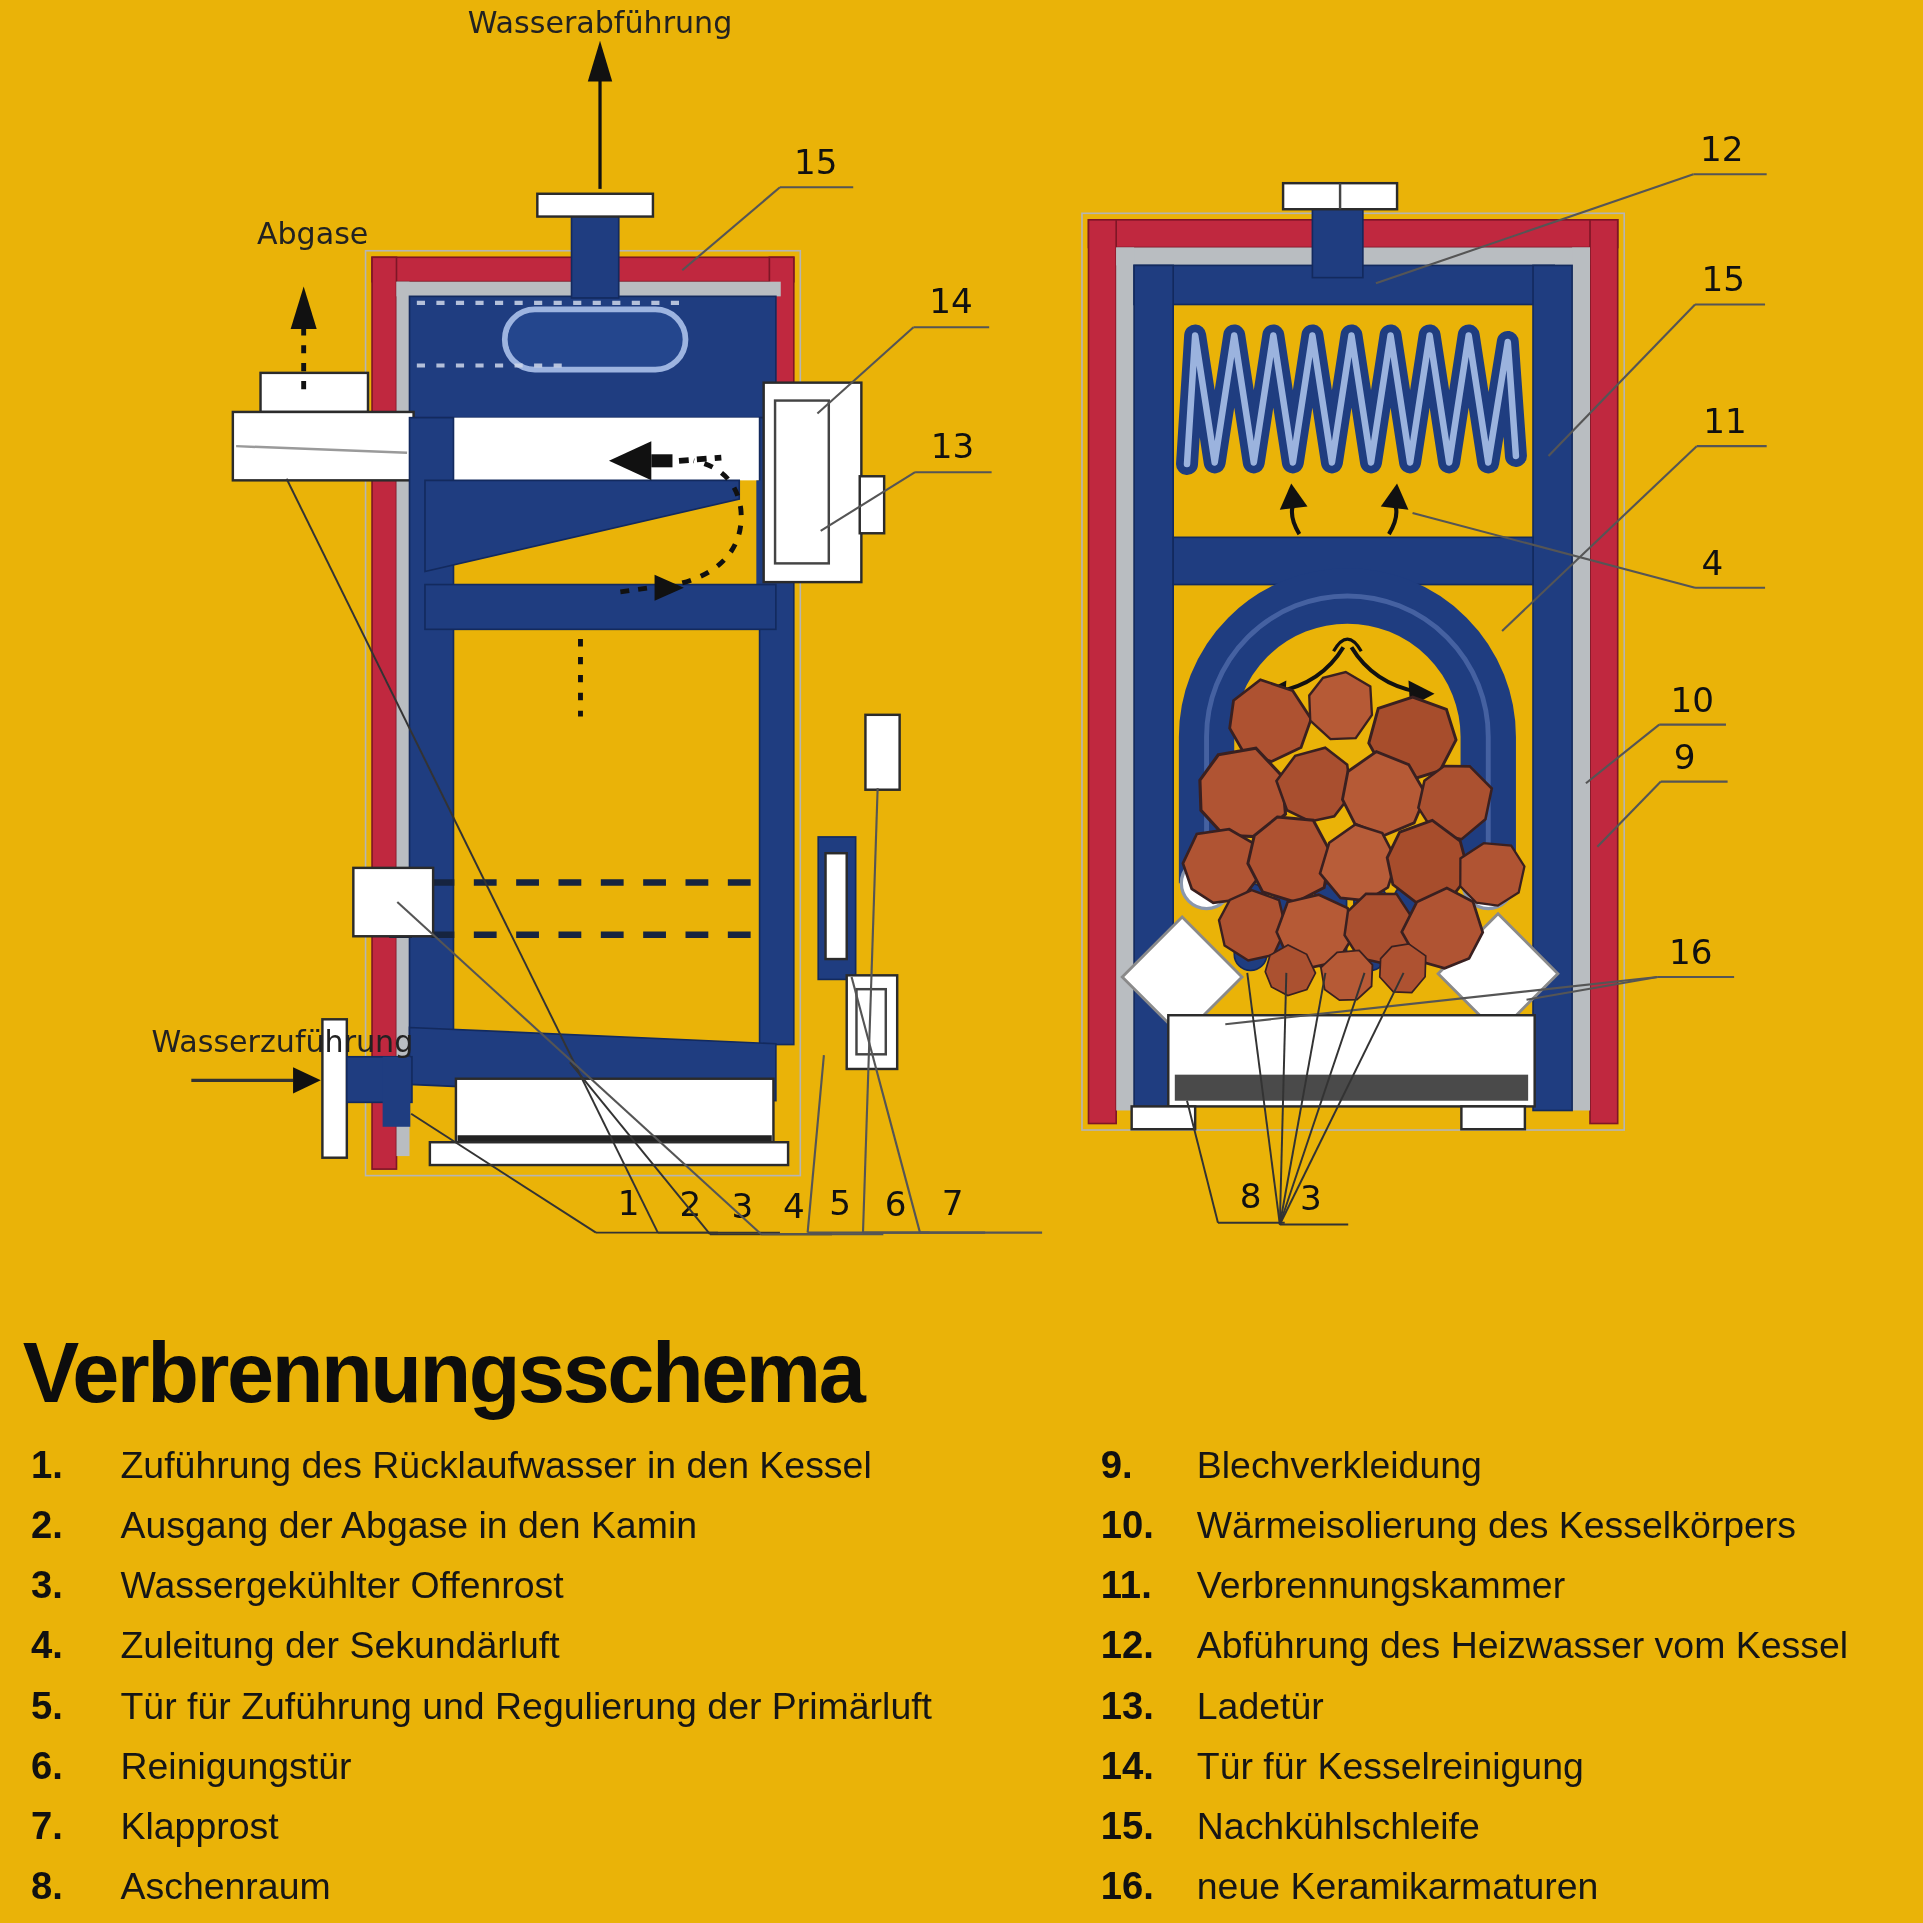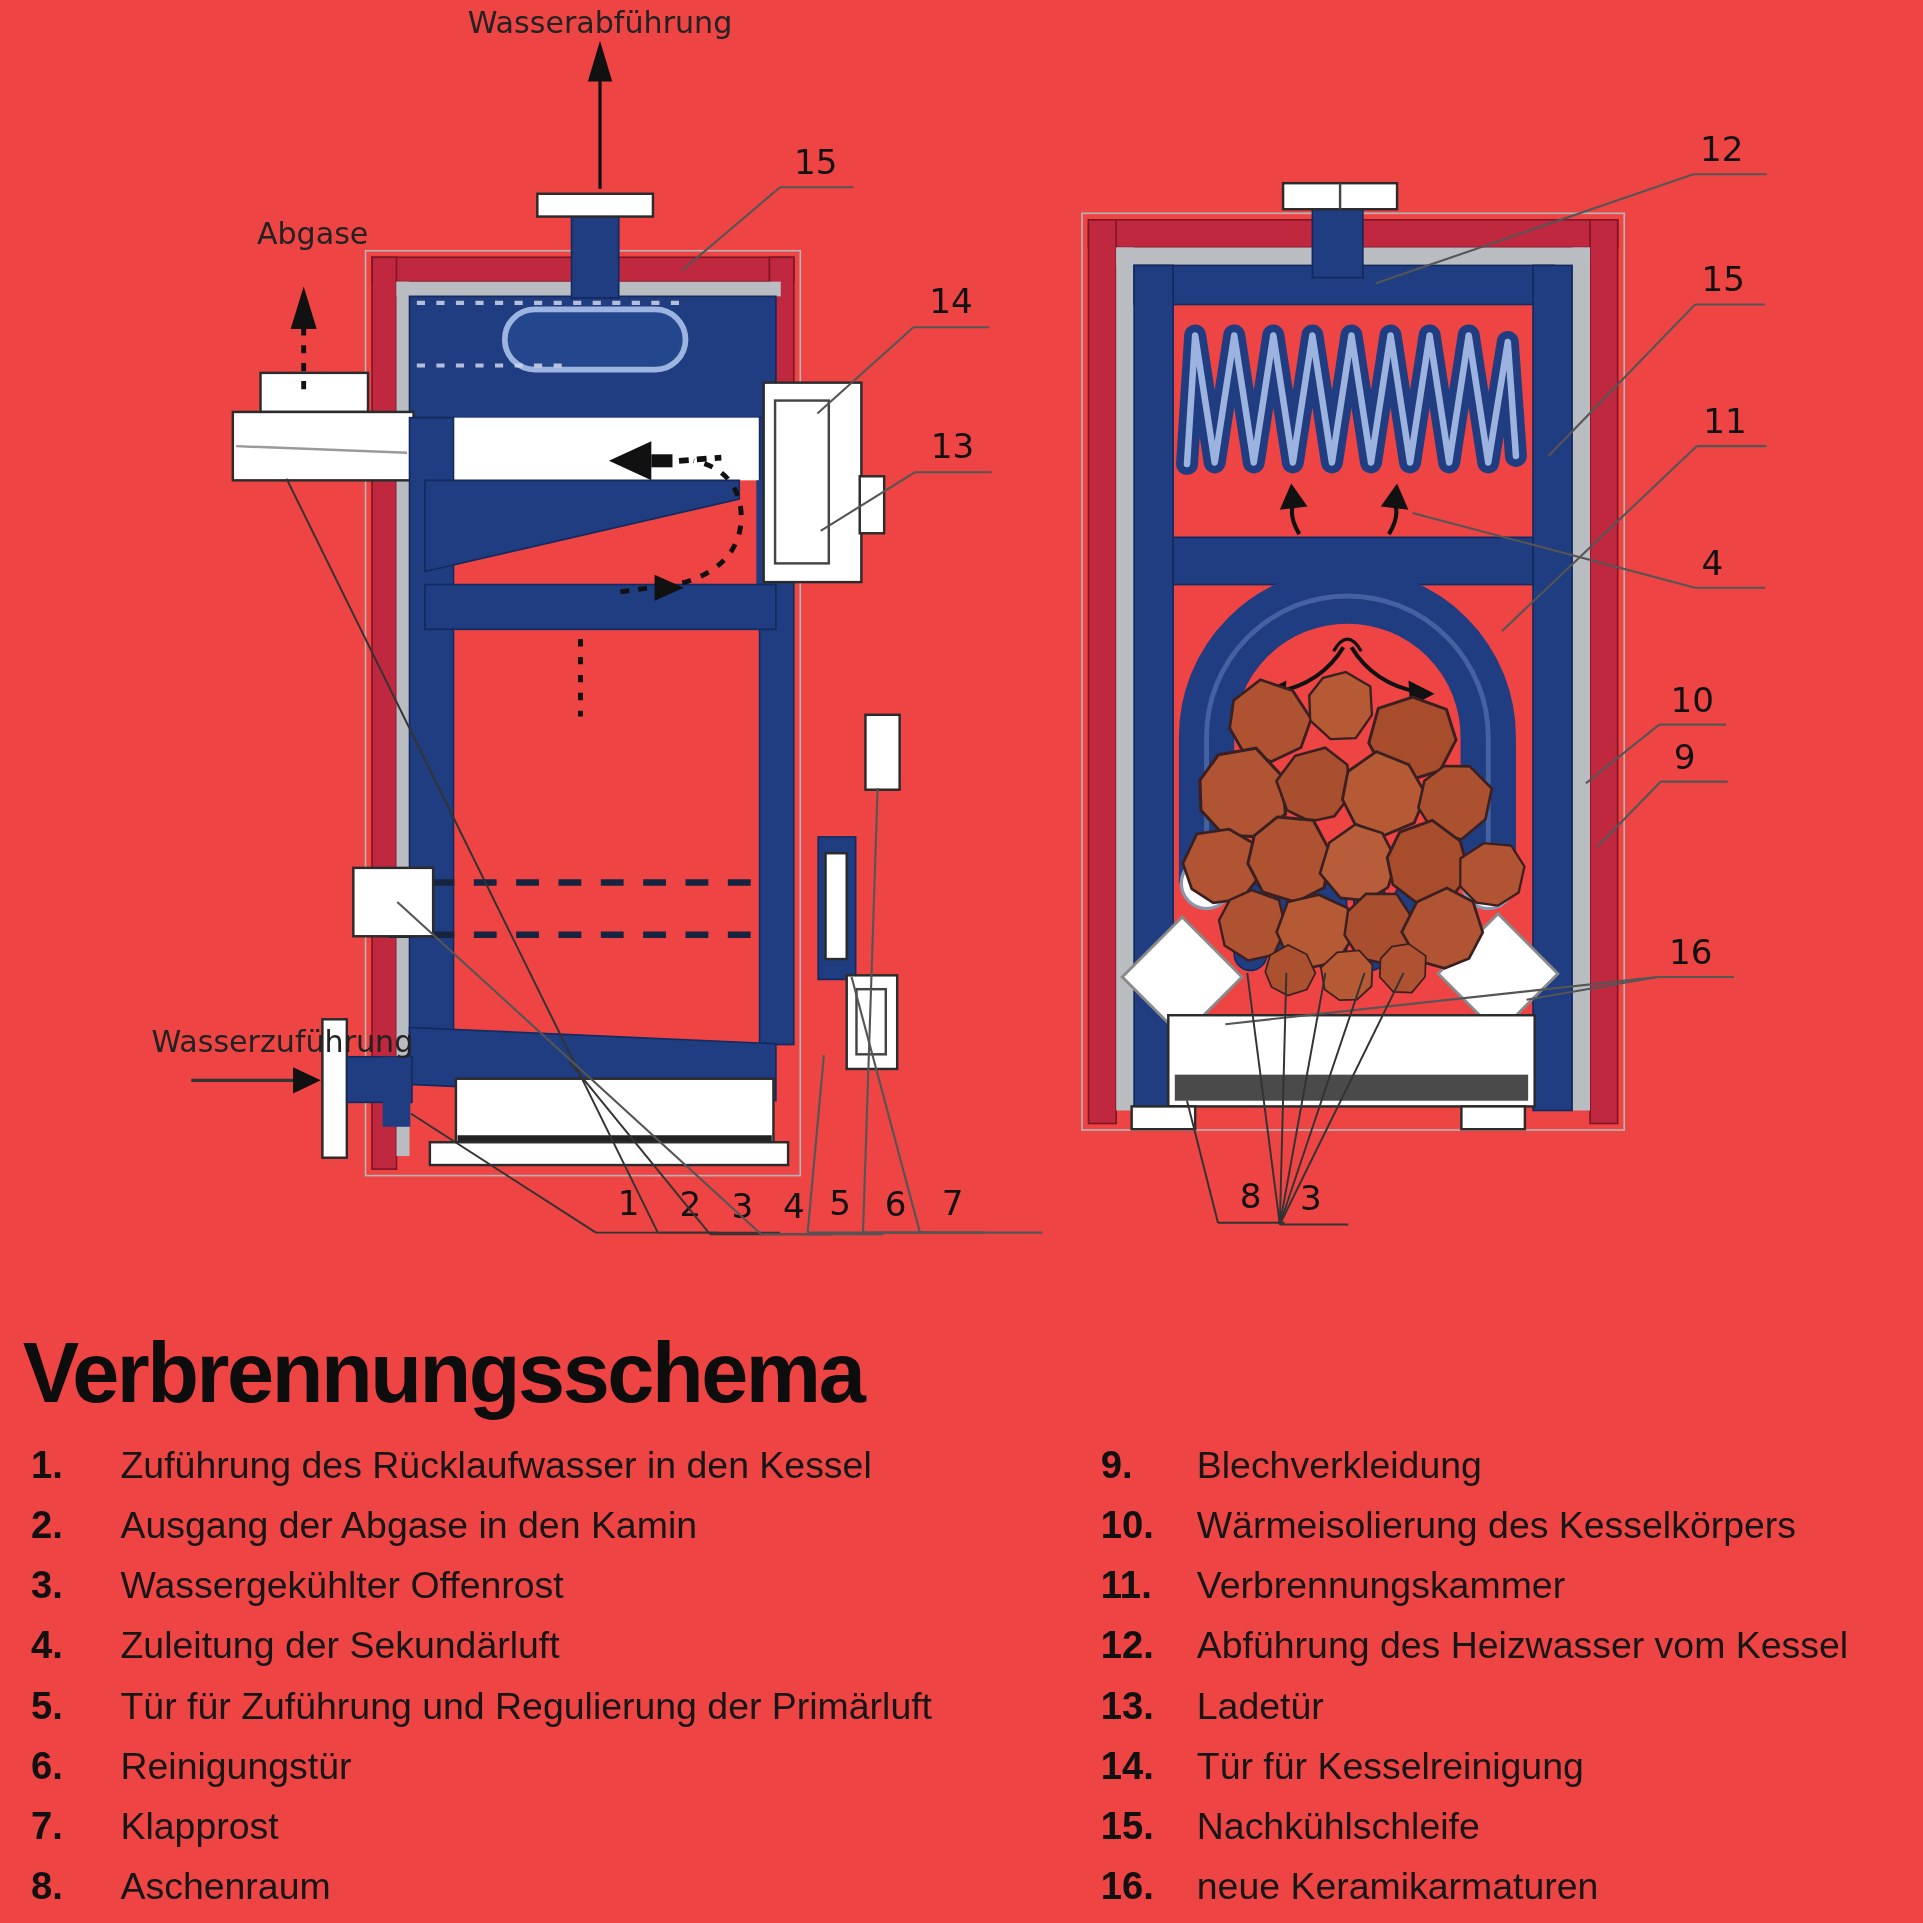--- a/index.html
+++ b/index.html
@@ -1,16 +1,16 @@
 <!DOCTYPE html>
 <html style="font-size:13px"><head>
 <meta charset="utf-8">
 <style>
   html,body{margin:0;padding:0;background:#ffffff;}
-  .page{position:relative;width:1923px;height:1923px;background:#ef4444;
+  .page{position:relative;width:1923px;height:1923px;background:#eab308;
         font-family:"Liberation Sans",sans-serif;overflow:hidden;}
   svg{position:absolute;left:0;top:0;}
   text{fill:#1a1a1a;}
   .handlbl{font-family:"DejaVu Sans",sans-serif;font-size:37px;fill:#222;}
   .callout{font-family:"DejaVu Sans",sans-serif;font-size:42px;fill:#111;}
   .title-text{font-family:"Liberation Sans",sans-serif;font-weight:bold;
               font-size:104px;letter-spacing:-3px;fill:#0d0d0d;}
   .leg-num{font-family:"Liberation Sans",sans-serif;font-weight:bold;font-size:47px;fill:#111;}
   .leg-lbl{font-family:"Liberation Sans",sans-serif;font-size:46px;fill:#161616;}
   .leader{stroke:#555;stroke-width:2.6;fill:none;}

